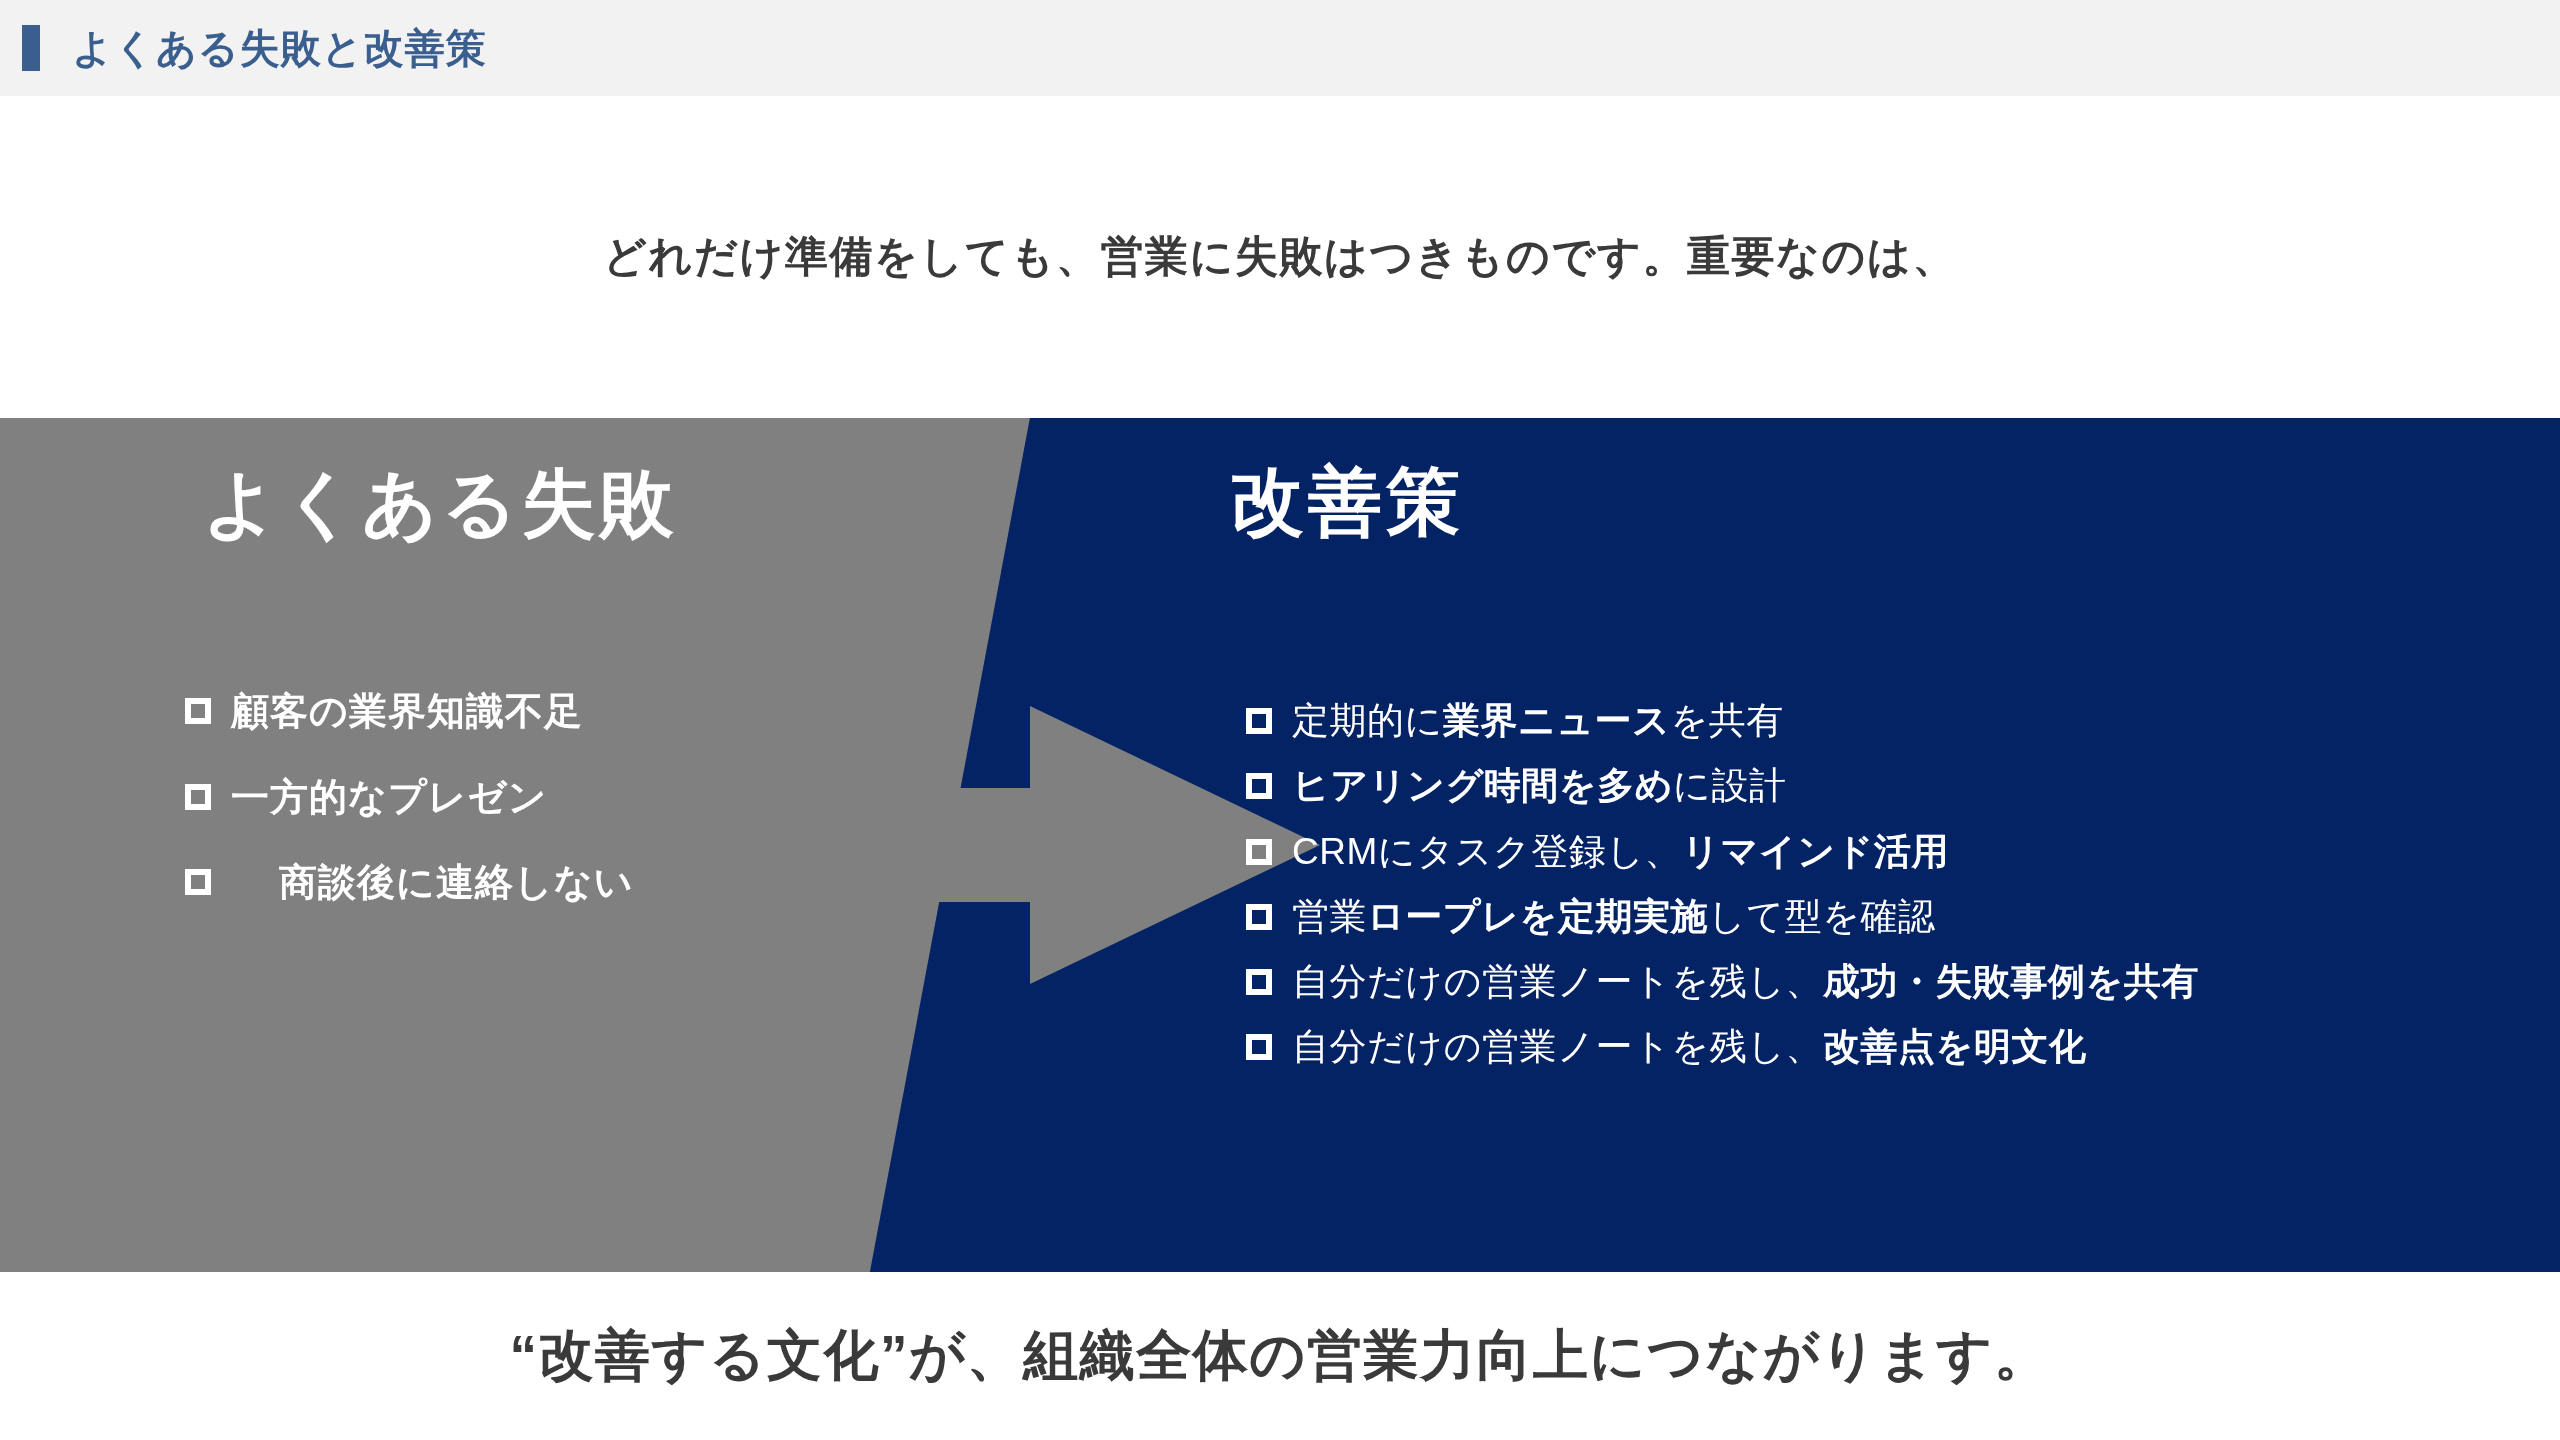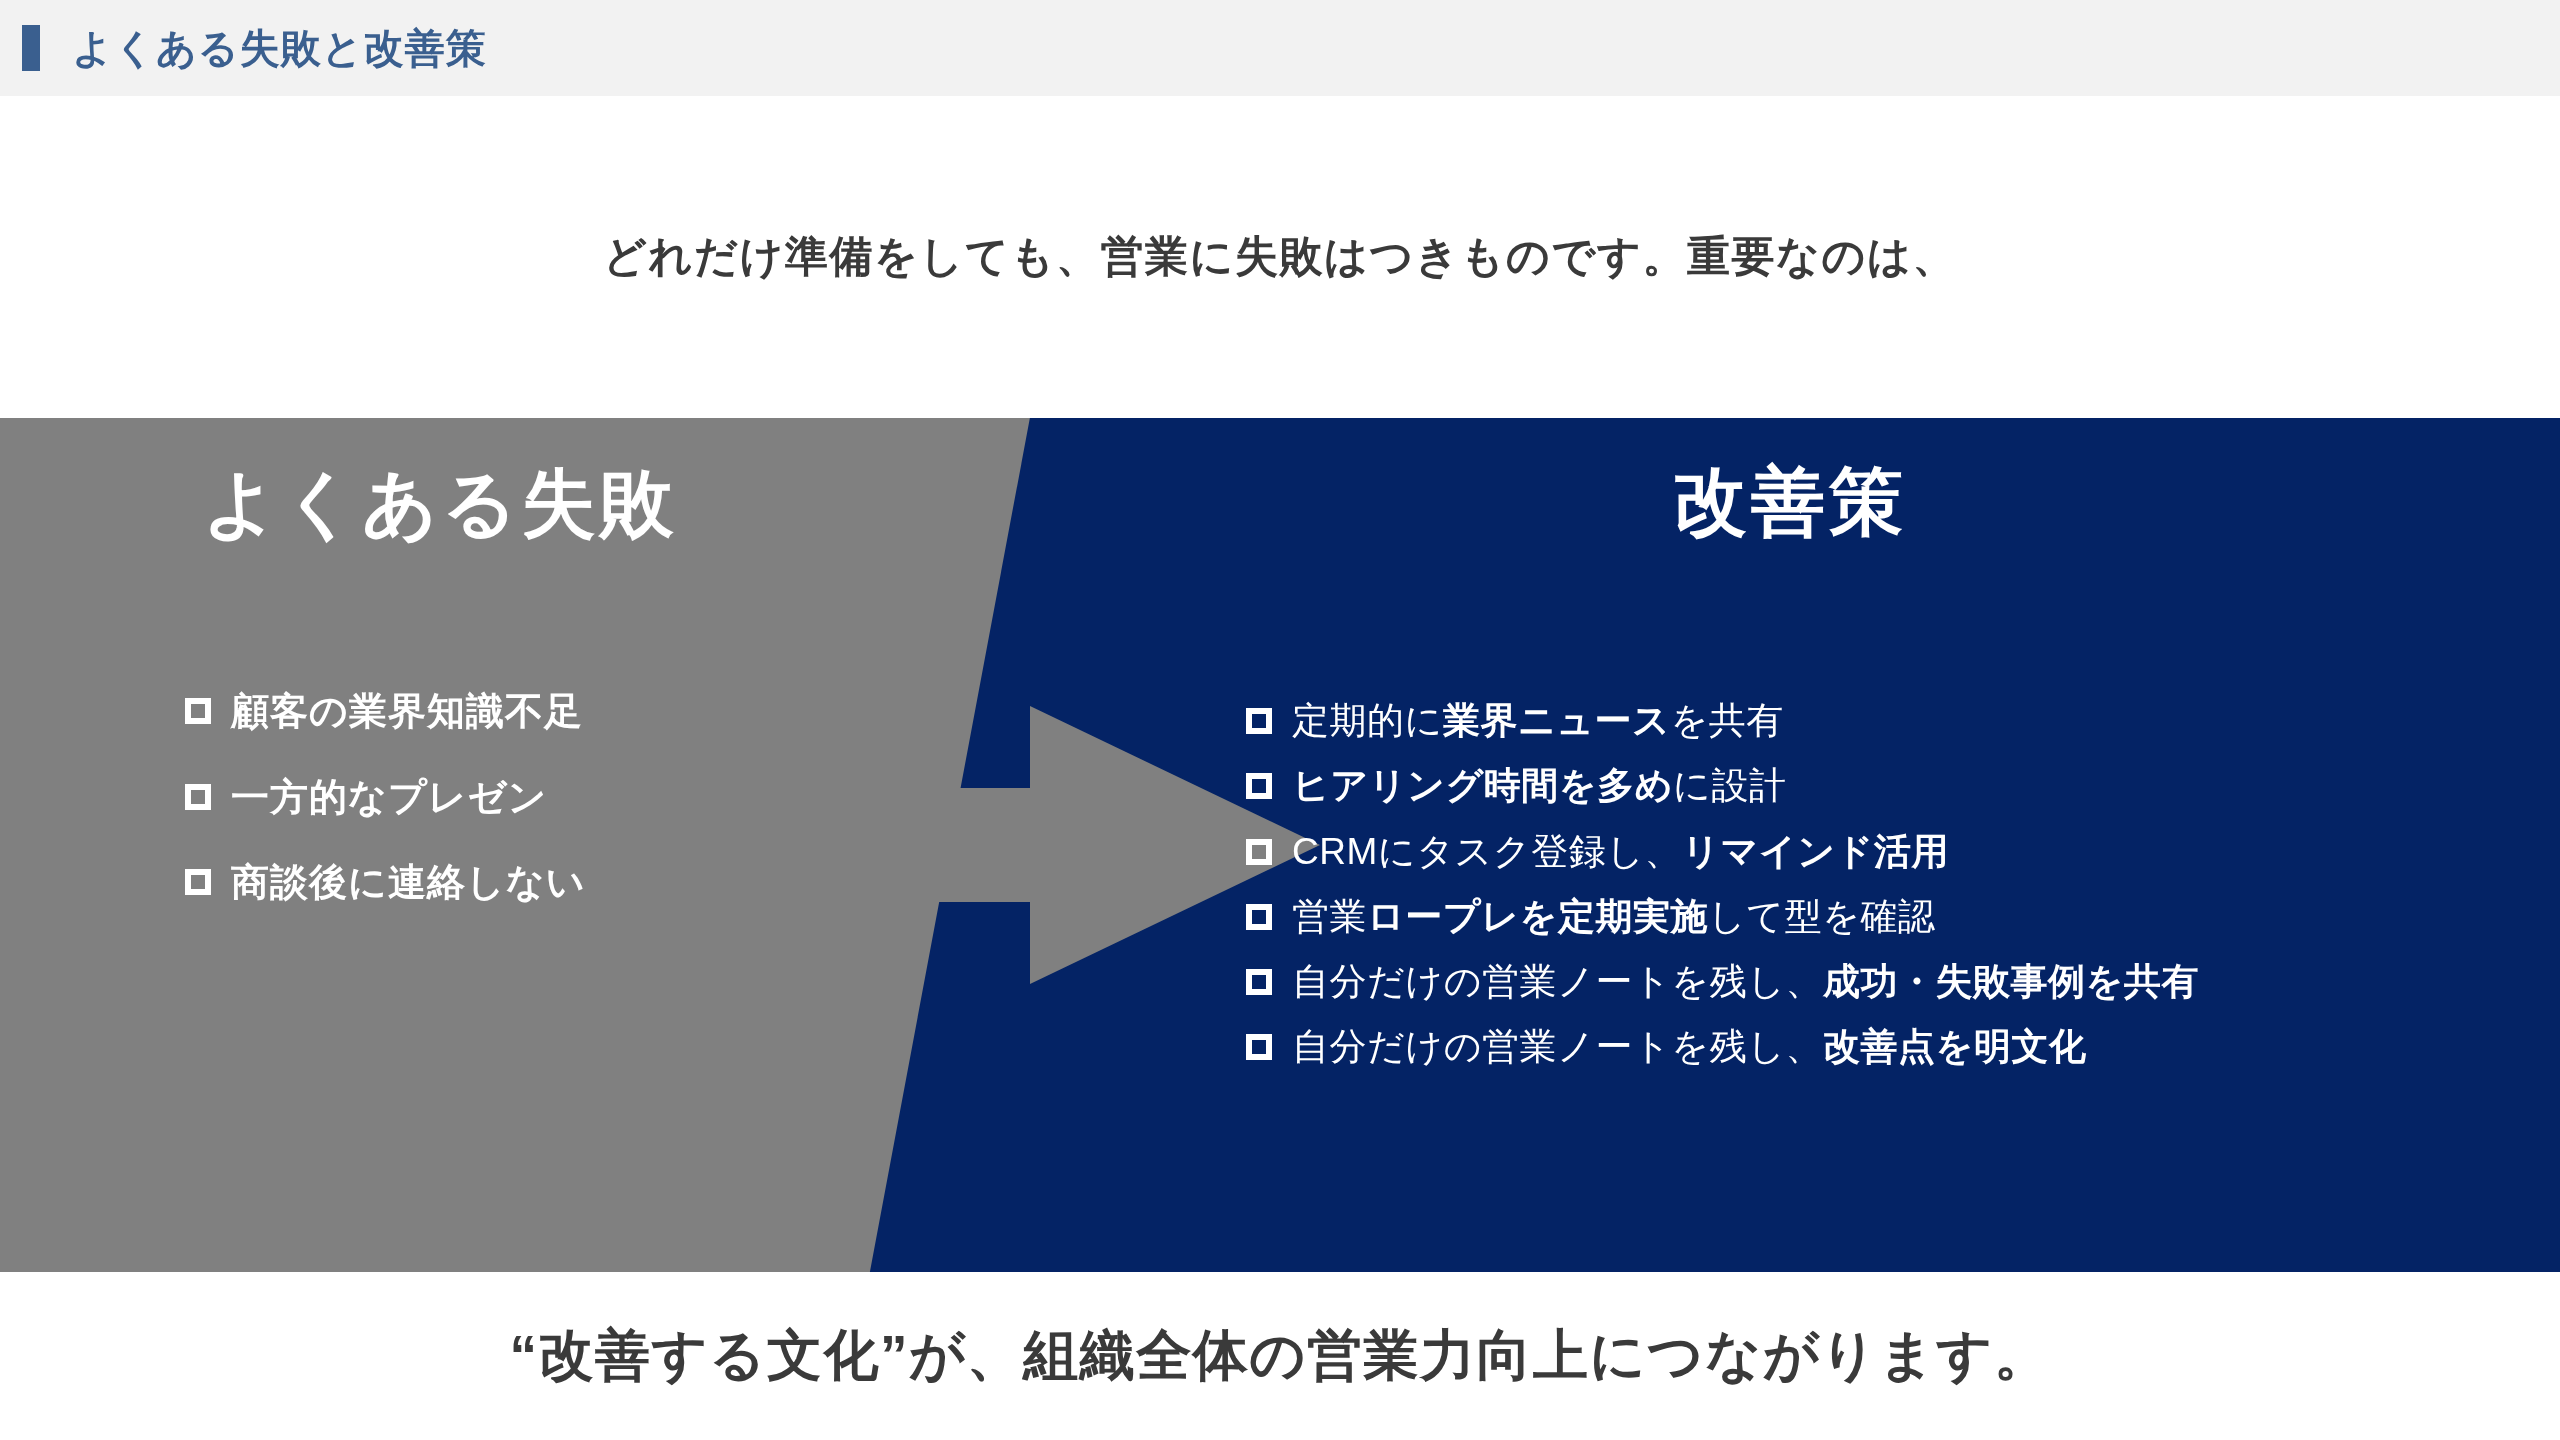--- a/index.html
+++ b/index.html
@@ -121,21 +121,21 @@
     list-style: none;
     margin: 0;
     padding: 0;
   }
   .list-left li {
     display: flex;
     align-items: flex-start;
     margin-bottom: 38px;
     white-space: nowrap;
   }
-  .list-left li:last-child { margin-bottom: 7px; }
+  .list-left li:last-child { margin-bottom: 7px; gap: 48px; }
 
   .bullet-box {
     flex: none;
     width: 26px;
     height: 26px;
     border: 6px solid #ffffff;
     box-sizing: border-box;
     margin-top: 10px;
     margin-right: 20px;
   }
@@ -153,21 +153,20 @@
     left: 1230px;
     top: 0;
     width: 1330px;
     height: 854px;
   }
   .heading-right {
     position: absolute;
     left: 0;
     top: 40px;
     width: 1120px;
-    text-align: center;
     font-size: 74px;
     font-weight: bold;
     color: #ffffff;
     letter-spacing: 4px;
     line-height: 1.2;
     white-space: nowrap;
   }
   .list-right {
     position: absolute;
     left: 0;

